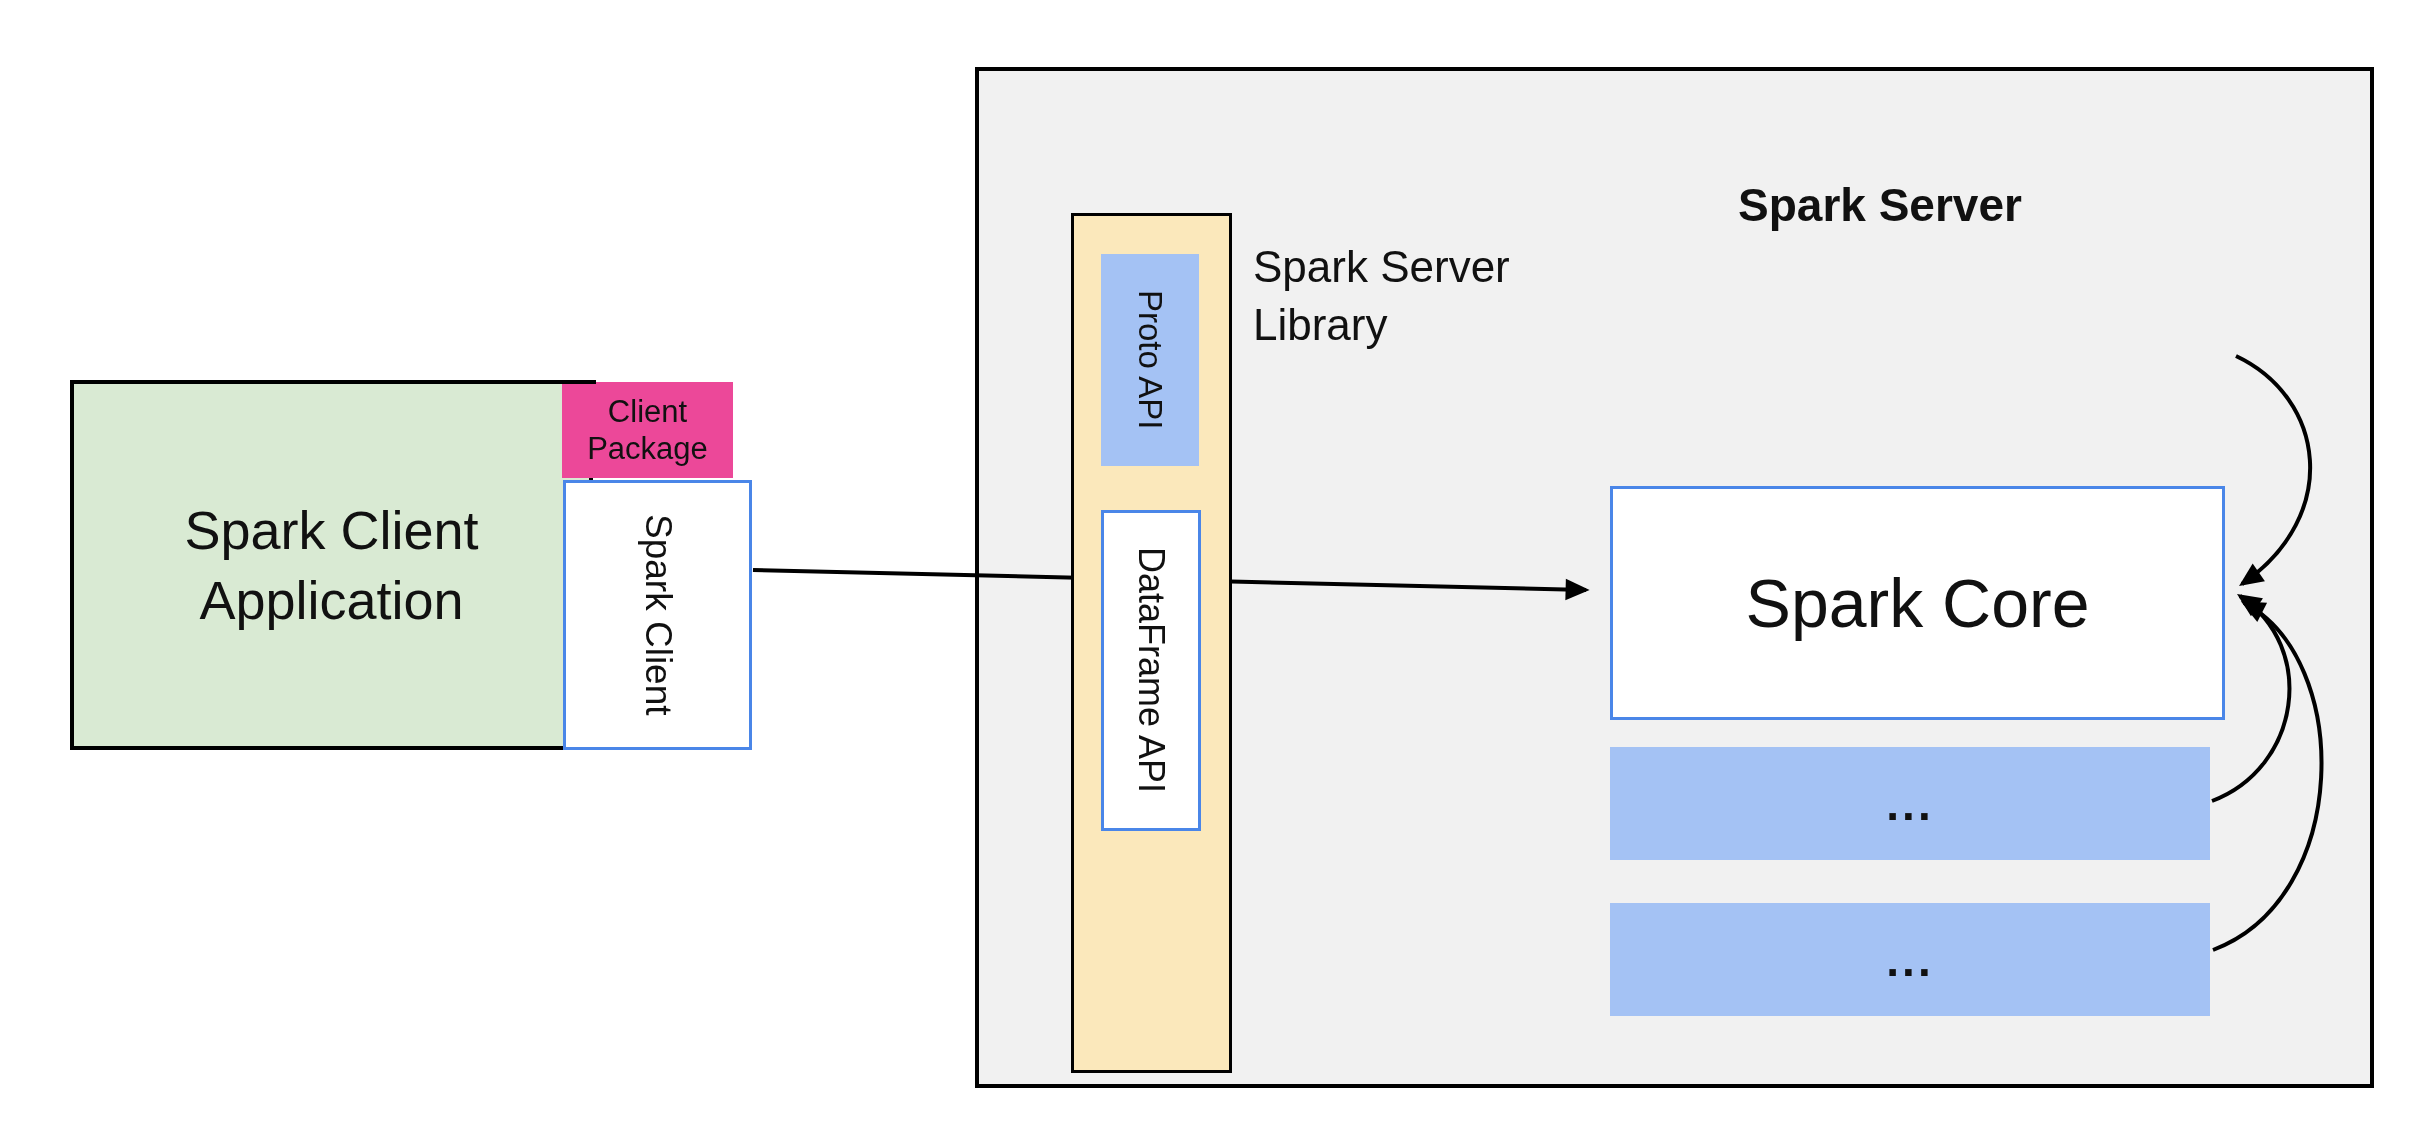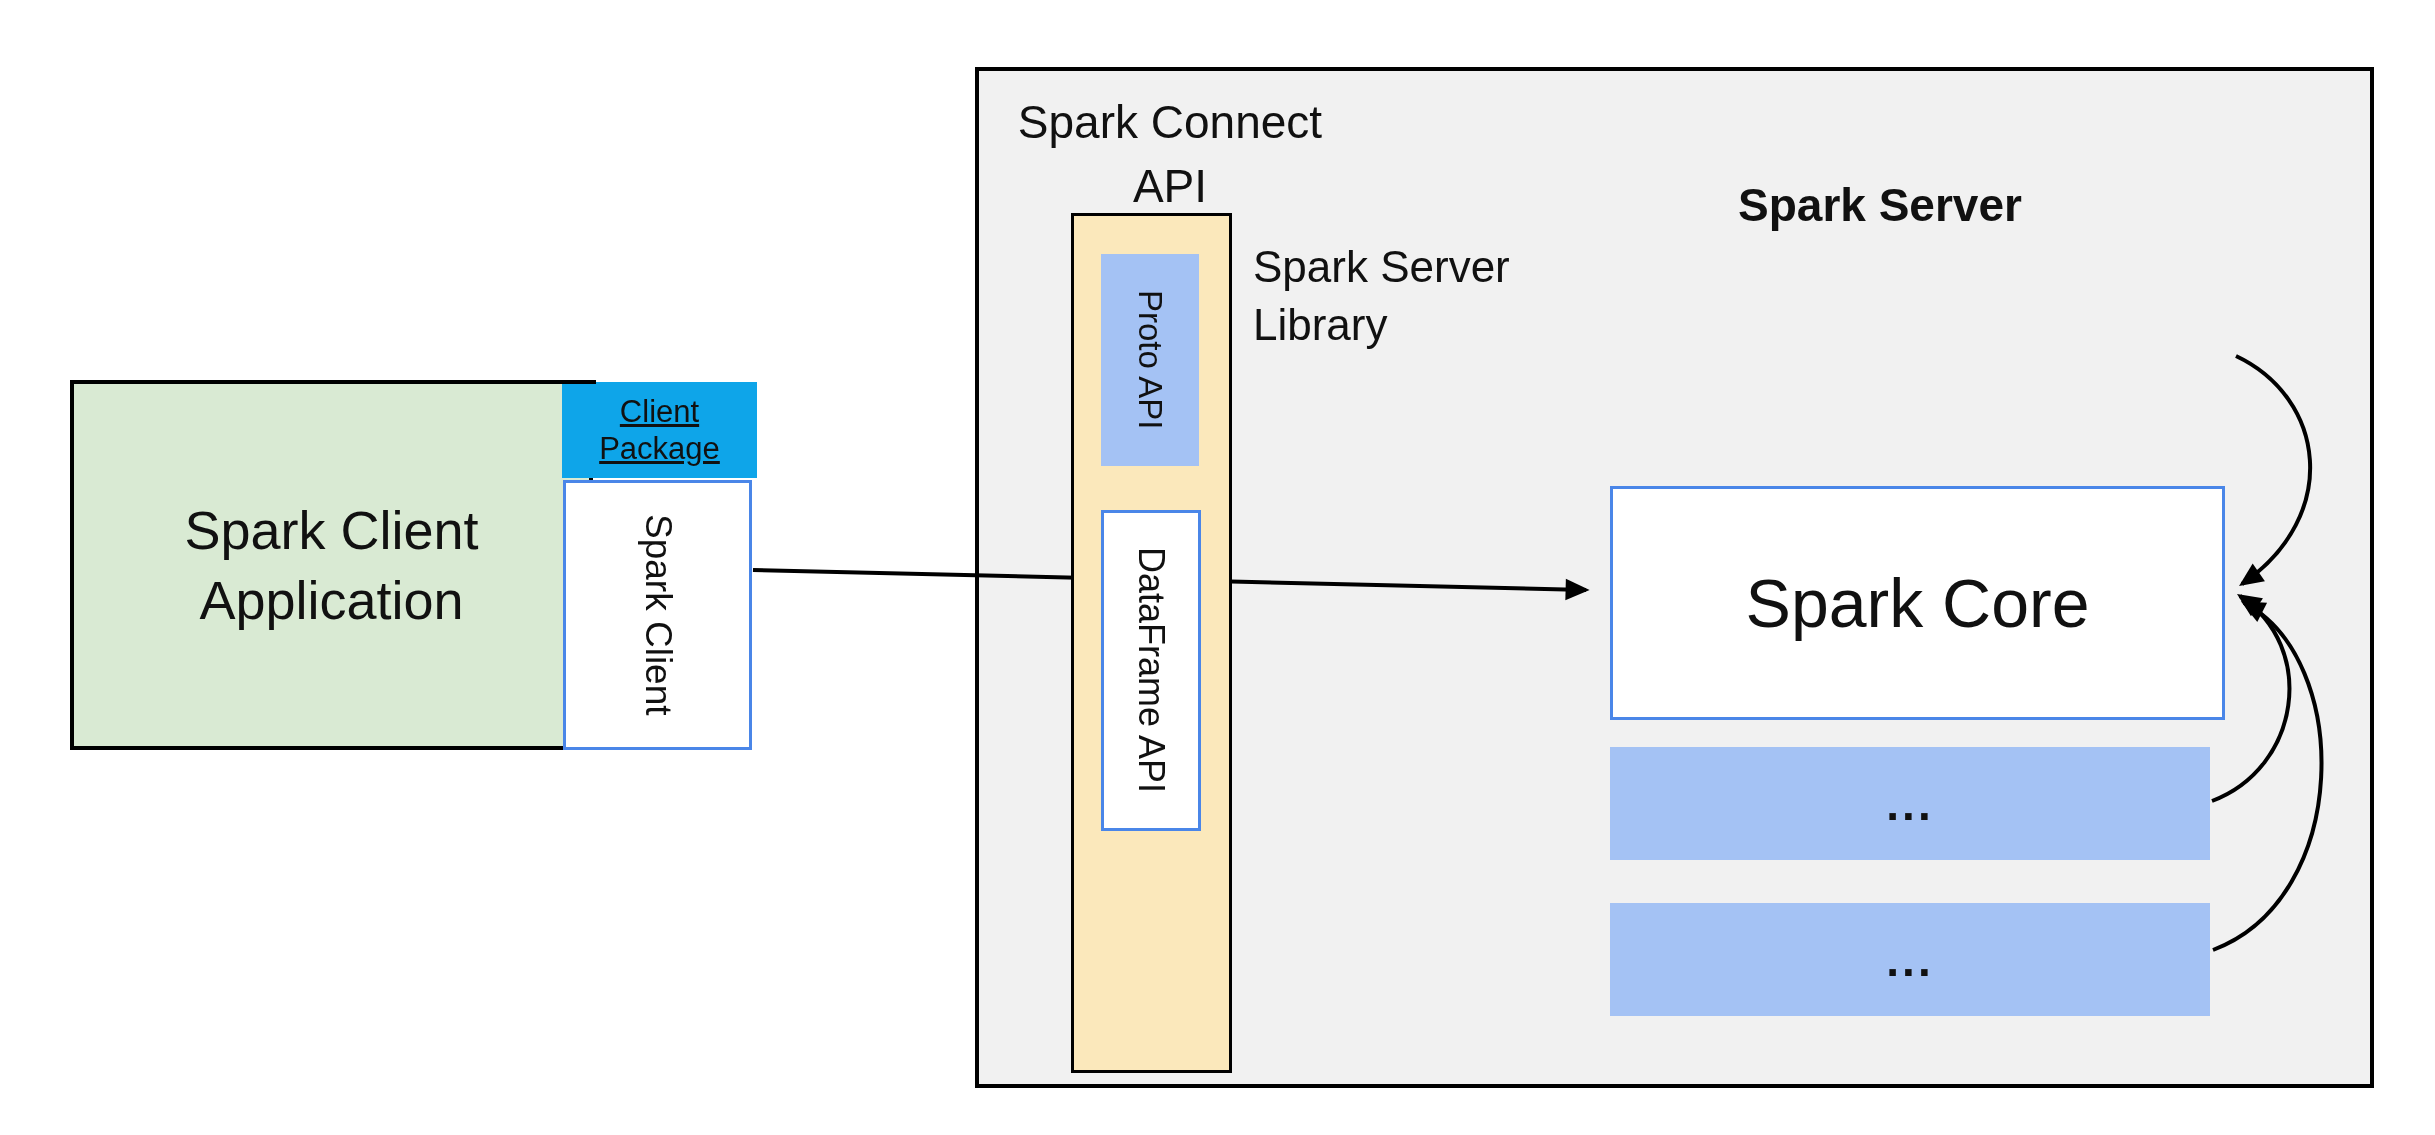--- a/index.html
+++ b/index.html
@@ -32,22 +32,22 @@
   
   #client-app-box{
     left:70px;top:380px;width:523px;height:370px;
     background:#d9ead3;border:4px solid #000000;
     font-size:54px;line-height:70px;z-index:3;
   }
   #green-border-tick{
     left:562px;top:380px;width:34px;height:4px;background:#000000;z-index:5;
   }
   #client-package-box{
-    left:562px;top:382px;width:195px;height:96px;
-    background:#0ea5e9;font-size:31px;line-height:37px;z-index:4;text-decoration:underline;
+    left:562px;top:382px;width:171px;height:96px;
+    background:#ec4899;font-size:31px;line-height:37px;z-index:4;
   }
   #spark-client-box{
     left:563px;top:480px;width:189px;height:270px;
     background:#ffffff;border:3px solid #4a86e8;z-index:4;
     font-size:37px;
   }
 
   
   #server-library-column{
     left:1071px;top:213px;width:161px;height:860px;
@@ -109,22 +109,20 @@
     <defs>
       <marker id="ah2" viewBox="0 0 10 10" refX="8.5" refY="5" markerWidth="7" markerHeight="6" orient="auto">
         <path d="M0,0.5 L10,5 L0,9.5 z" fill="#000000"></path>
       </marker>
     </defs>
     <path d="M 2236 356 C 2325 398, 2342 515, 2242 584" stroke="#000000" stroke-width="4" fill="none" marker-end="url(#ah2)"></path>
     <path d="M 2212 801 C 2300 768, 2318 648, 2240 596" stroke="#000000" stroke-width="4" fill="none" marker-end="url(#ah2)"></path>
     <path d="M 2213 950 C 2352 898, 2352 658, 2244 603" stroke="#000000" stroke-width="4" fill="none" marker-end="url(#ah2)"></path>
   </svg>
 
-  <div class="abs pre" id="connect-api-label">Spark Connect
-API</div>
   <div class="abs" id="server-title">Spark Server</div>
 
   <div class="abs center-flex pre" id="client-app-box">
     <span class="pre">Spark Client
 Application</span>
   </div>
   <div class="abs" id="green-border-tick"></div>
   <div class="abs center-flex pre" id="client-package-box">
     <span class="pre">Client
 Package</span>

